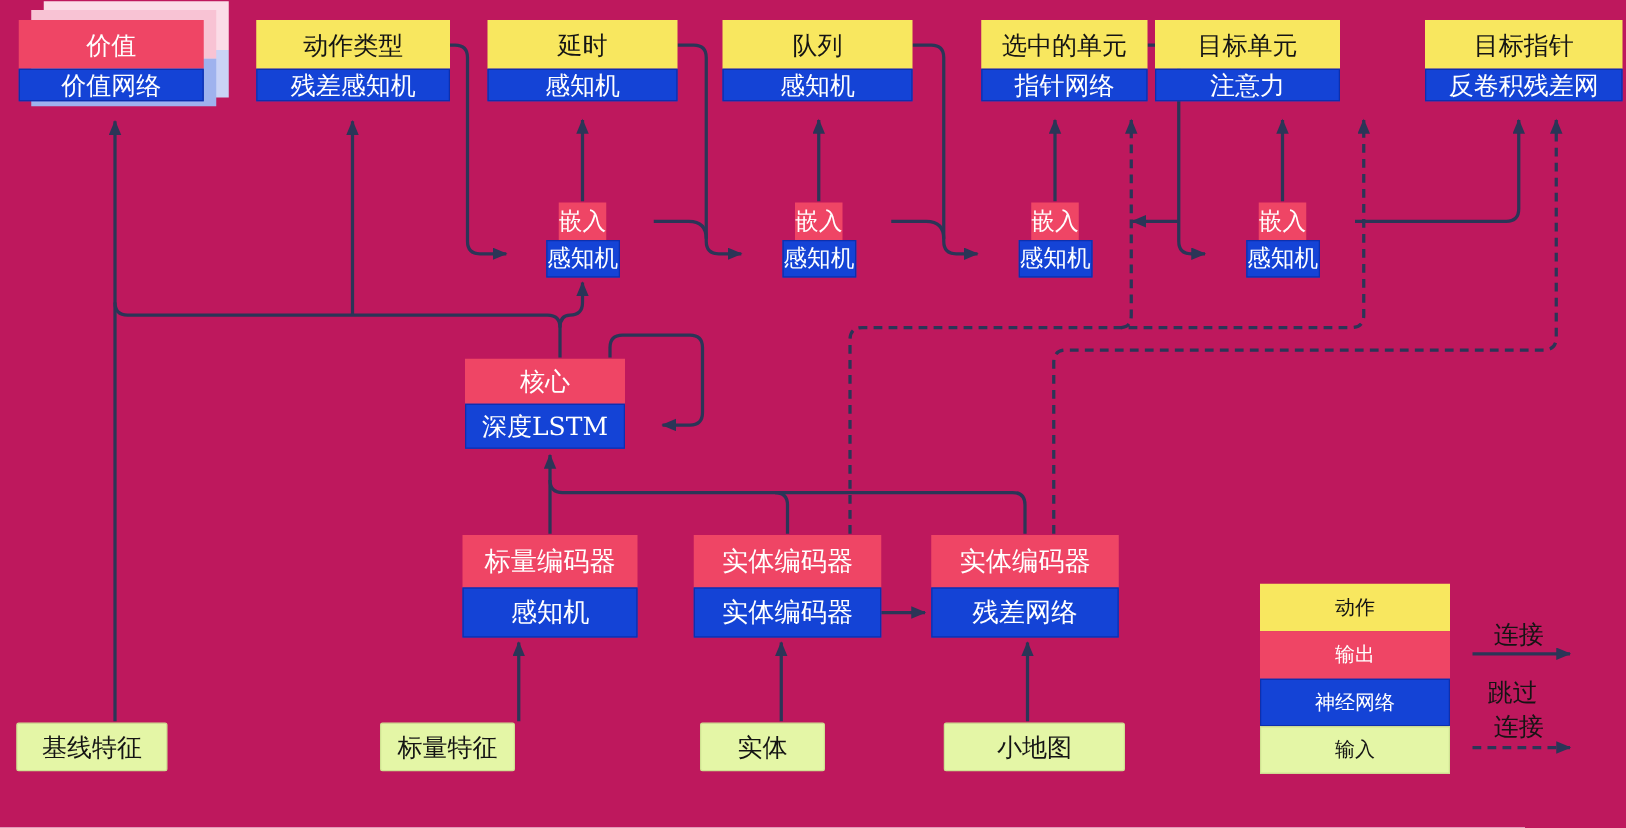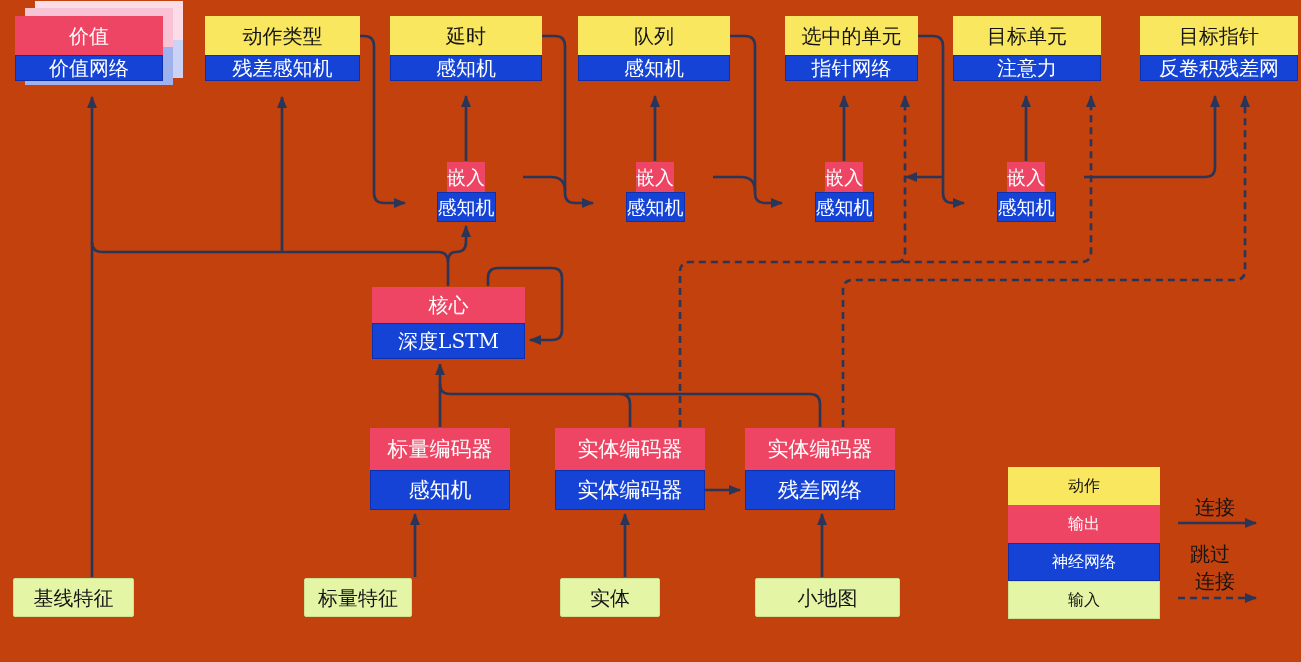--- a/index.html
+++ b/index.html
@@ -1,34 +1,34 @@
 <!DOCTYPE html>
 <html><head>
 <meta charset="utf-8">
 <style>
   html,body{margin:0;padding:0;background:#ffffff;}
-  #canvas{position:relative;width:1301px;height:662px;background:#c2410c;overflow:hidden;
+  #canvas{position:relative;width:1301px;height:662px;background:#be185d;overflow:hidden;
           font-family:"DejaVu Serif","Liberation Serif",serif;}
   .wires{position:absolute;left:0;top:0;z-index:1;}
   .card{position:absolute;z-index:2;display:flex;flex-direction:column;border-radius:2px;}
   .seg{display:flex;align-items:center;justify-content:center;box-sizing:border-box;
        white-space:nowrap;line-height:1;}
   .seg.yellow{background:#F8E75F;color:#141414;}
   .seg.redseg{background:#EF4565;color:#ffffff;}
   .seg.blueseg{background:#1443D6;color:#ffffff;border:1px solid #0d2fae;}
   .seg.greenseg{background:#E4F6A6;color:#141414;border:1px solid #cfe292;}
   .head{top:16px;}
   .head .seg{font-size:20px;}
   .head .top{height:39px;}
   .head .bot{height:26px;}
   .embed{top:162px;align-items:center;}
   .embed .seg{font-size:19px;}
   .embed .top{height:30px;}
   .embed .bot{height:30px;}
-  .corecard{top:287px;left:372px;width:153px;}
+  .corecard{top:287px;left:372px;width:128px;}
   .corecard .seg{font-size:20px;}
   .corecard .top{height:36px;}
   .corecard .bot{height:36px;}
   .enc{top:428px;}
   .enc .seg{font-size:21px;}
   .enc .top{height:42px;}
   .enc .bot{height:40px;}
   .inputbox{position:absolute;top:578px;height:39px;z-index:2;font-size:20px;border-radius:2px;}
   .shadowcard{position:absolute;z-index:0;border-radius:2px;display:flex;flex-direction:column;}
   .shadowcard div{flex:1;}
@@ -104,21 +104,21 @@
     <div class="seg blueseg bot">感知机</div>
   </div>
   <div class="card head" style="left:578px;width:152px">
     <div class="seg yellow top">队列</div>
     <div class="seg blueseg bot">感知机</div>
   </div>
   <div class="card head" style="left:785px;width:133px">
     <div class="seg yellow top">选中的单元</div>
     <div class="seg blueseg bot">指针网络</div>
   </div>
-  <div class="card head" style="left:953px;width:148px">
+  <div class="card head" style="left:924px;width:148px">
     <div class="seg yellow top">目标单元</div>
     <div class="seg blueseg bot">注意力</div>
   </div>
   <div class="card head" style="left:1140px;width:158px">
     <div class="seg yellow top">目标指针</div>
     <div class="seg blueseg bot">反卷积残差网</div>
   </div>
 
   <div class="card embed" style="left:409px;width:114px">
     <div class="seg redseg top">嵌入</div>

